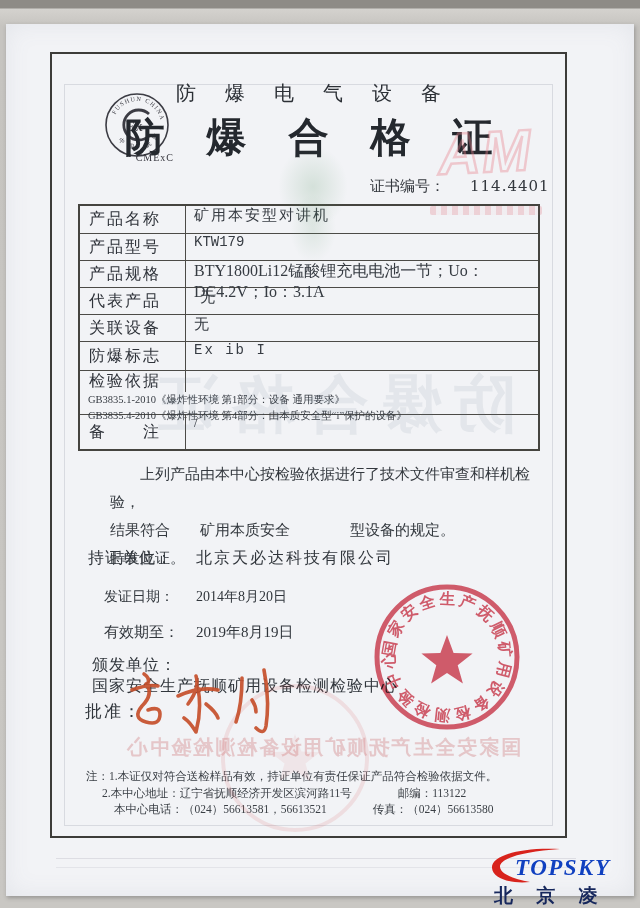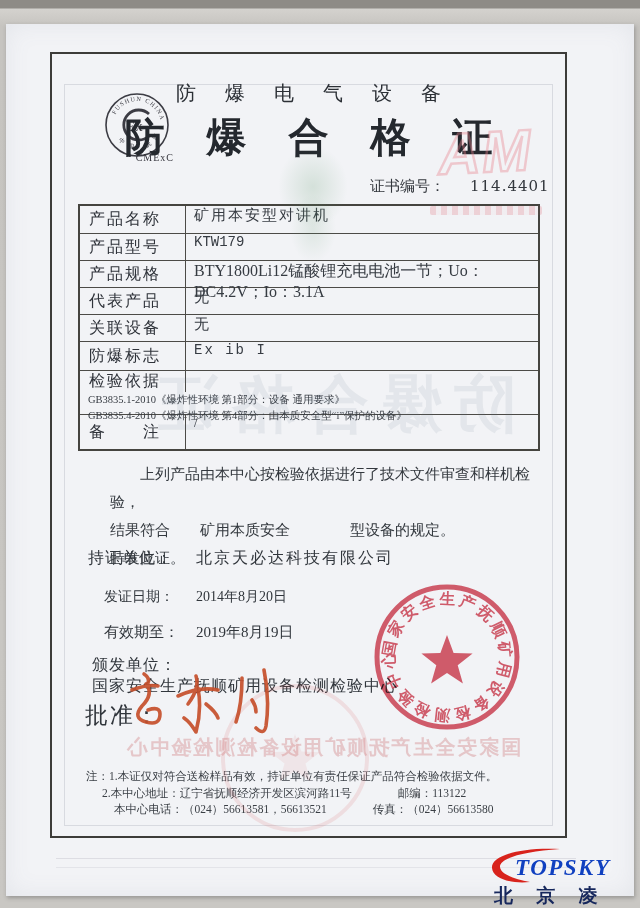--- a/index.html
+++ b/index.html
@@ -33,42 +33,42 @@
   .subtitle { position:absolute; left:50px; top:80px; width:517px; text-align:center; font-size:20px; letter-spacing:12px; text-indent:12px; color:#2c3036; }
   .title { position:absolute; left:50px; top:110px; width:517px; text-align:center; font-size:40px; font-weight:600; letter-spacing:16px; text-indent:16px; color:#24282e; }
   .cert-no { position:absolute; left:370px; top:177px; font-size:15px; color:#33373d; display:flex; gap:25px; }
   .cert-no .num { font-family:"DejaVu Serif",serif; letter-spacing:1px; }
   
   .spec-table { position:absolute; left:78px; top:204px; width:462px; border:2px solid #45443f; background:rgba(255,255,255,0.0); }
   .t-row { display:flex; border-top:1.5px solid #4c4b47; align-items:flex-start; }
   .t-row:first-child { border-top:none; }
   .t-label { width:106px; align-self:stretch; display:flex; align-items:center; padding-left:9px; border-right:1.5px solid #4c4b47; font-size:16px; letter-spacing:2px; color:#2f333a; }
   .t-value { flex:1; padding-left:8px; color:#363b42; }
-  .r0 { height:27px; } .r1 { height:27px; } .r2 { height:27px; } .r3 { height:27px; }
+  .r0 { height:27px; } .r1 { height:27px; } .r2 { height:27px; } .r3 { height:27px;gap:6px; }
   .r4 { height:27px; } .r5 { height:29px; } .r6 { height:44px;flex-direction:column; } .r7 { height:35px; }
   .val-name { font-size:15px; letter-spacing:2px; }
   .val-model { font-family:"Liberation Mono","DejaVu Sans Mono",monospace; font-size:14px; }
   .val-spec { font-size:16px; }
   .val-none { font-size:15px; }
   .val-mark { font-family:"Liberation Mono","DejaVu Sans Mono",monospace; font-size:14px; letter-spacing:2px; }
   .val-basis { font-size:10.5px; line-height:1.55; white-space:pre-line; }
   .val-remark { font-size:14px; }
   
   .statement { position:absolute; left:92px; top:460px; width:448px; font-size:15px; line-height:28px; color:#33383e;margin-left:18px; }
   .statement .ln1 { text-indent:2em; }
   
   .issue-line { position:absolute; display:flex; color:#31363c; }
   .issue-line .lab { flex:none; }
   .holder { left:88px; top:548px; font-size:16px; } .holder .lab { width:108px; letter-spacing:1px; }
   .holder .val { letter-spacing:2px; }
   .issued { left:104px; top:588px; font-size:14px; } .issued .lab { width:92px; }
   .valid  { left:104px; top:623px; font-size:15px; } .valid .lab { width:92px; }
   .issuerl{ left:92px;  top:655px; font-size:16px;flex-direction:column; } .issuerl .lab { width:93px; letter-spacing:1px; }
   .issuerl .val { letter-spacing:1px; }
-  .approve{ left:85px;  top:700px; font-size:23px; letter-spacing:2px;justify-content:flex-end; }
+  .approve{ left:85px;  top:700px; font-size:17px; letter-spacing:2px;justify-content:flex-end; }
   
   .notes { position:absolute; left:86px; top:768px; width:465px; font-size:11.5px; line-height:16.5px; color:#3a3f45; }
   .notes .n1 { margin-left:16px; }
   .notes .n2 { margin-left:28px; }
   .notes .n3 { margin-left:28px; }
   
   .stamp-main { position:absolute; left:372px; top:582px; z-index:6; mix-blend-mode:multiply; opacity:0.88; }
   .stamp-ghost { position:absolute; left:215px; top:678px; z-index:2; opacity:0.55; }
   .signature { position:absolute; left:122px; top:666px; z-index:7; }
   

